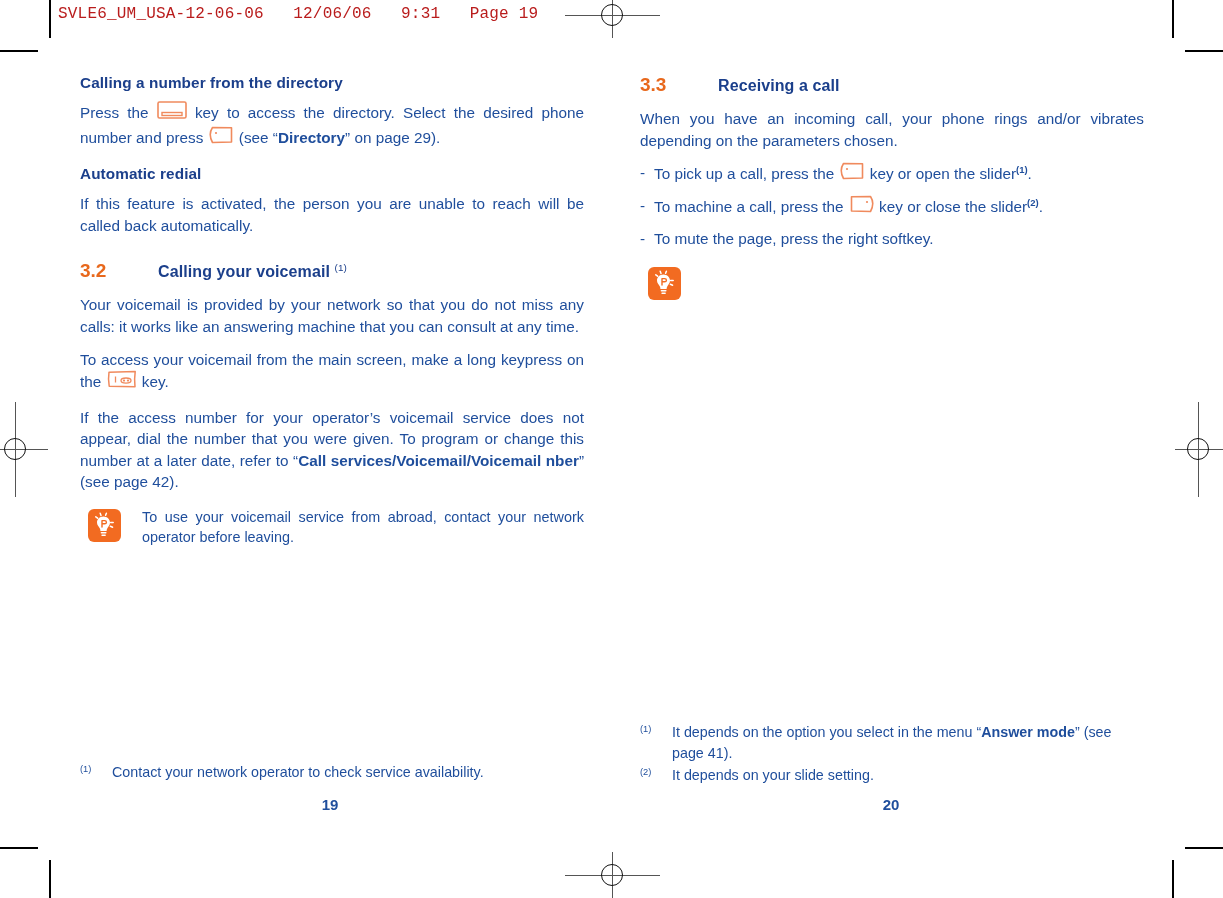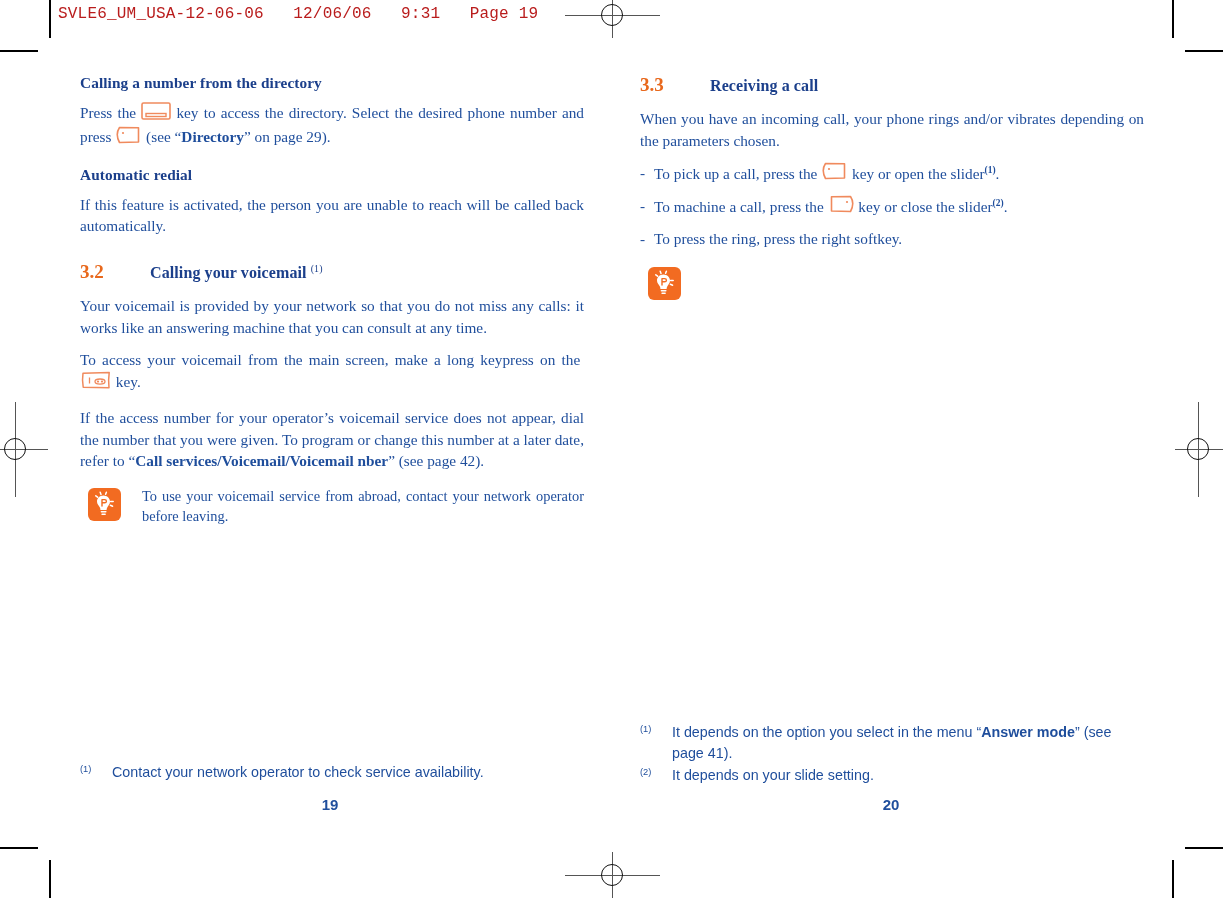--- a/index.html
+++ b/index.html
@@ -66,21 +66,20 @@
     letter-spacing: 0.2px;
     color: #b91c1c;
     white-space: pre;
   }
 
   
   .col {
     position: absolute;
     width: 504px;
     color: #1F4E9C;
-    font-family: Liberation Serif, serif;
   }
   .col-left  { left: 80px; top: 74px; }
   .col-right { left: 640px; top: 74px; }
 
   .body-text {
     font-size: 15.3px;
     line-height: 1.41;
     color: #1F4E9C;
     text-align: justify;
     margin: 0 0 11px 0;
@@ -93,20 +92,21 @@
     color: #1B3F8B;
     margin: 0 0 10px 0;
     letter-spacing: 0.1px;
   }
   h3.sub.tight { margin-top: 14px; }
 
   .sec-head {
     display: flex;
     align-items: baseline;
     margin: 0 0 12px 0;
+    gap: 8px;
   }
   .sec-num {
     color: #E8681C;
     font-weight: bold;
     font-size: 19px;
     width: 70px;
     flex: 0 0 70px;
   }
   .sec-title {
     color: #1B3F8B;
@@ -311,21 +311,21 @@
     <div class="dash-item">
       <span class="dash">-</span>
       <span class="dtext"><span>To machine a call, press the</span>&nbsp;<span class="keyicon"><svg width="27" height="20" viewBox="0 0 27 20">
               <path d="M22.5 2.5 C25.5 7, 25.5 12, 22.5 17.5 L3.5 17 L3.5 2.8 Z" fill="none" stroke="#F08A5D" stroke-width="1.6" stroke-linejoin="round"></path>
               <circle cx="19" cy="8" r="1.1" fill="#F08A5D"></circle>
             </svg></span>&nbsp;<span>key or close the slider</span><span class="sup">(2)</span><span>.</span></span>
     </div>
 
     <div class="dash-item">
       <span class="dash">-</span>
-      <span class="dtext">To press the ring, press the right softkey.</span>
+      <span class="dtext">To mute the page, press the right softkey.</span>
     </div>
   </div>
 
   <div class="note note-right">
     <div class="note-icon">
       <svg width="33" height="33" viewBox="0 0 33 33">
         <rect x="0" y="0" width="33" height="33" rx="6" fill="#F26B21"></rect>
         <g stroke="#ffffff" stroke-width="1.5" stroke-linecap="round">
           <path d="M13 6.5 L12.2 4.3"></path>
           <path d="M17.6 6.3 L18.4 4.2"></path>

